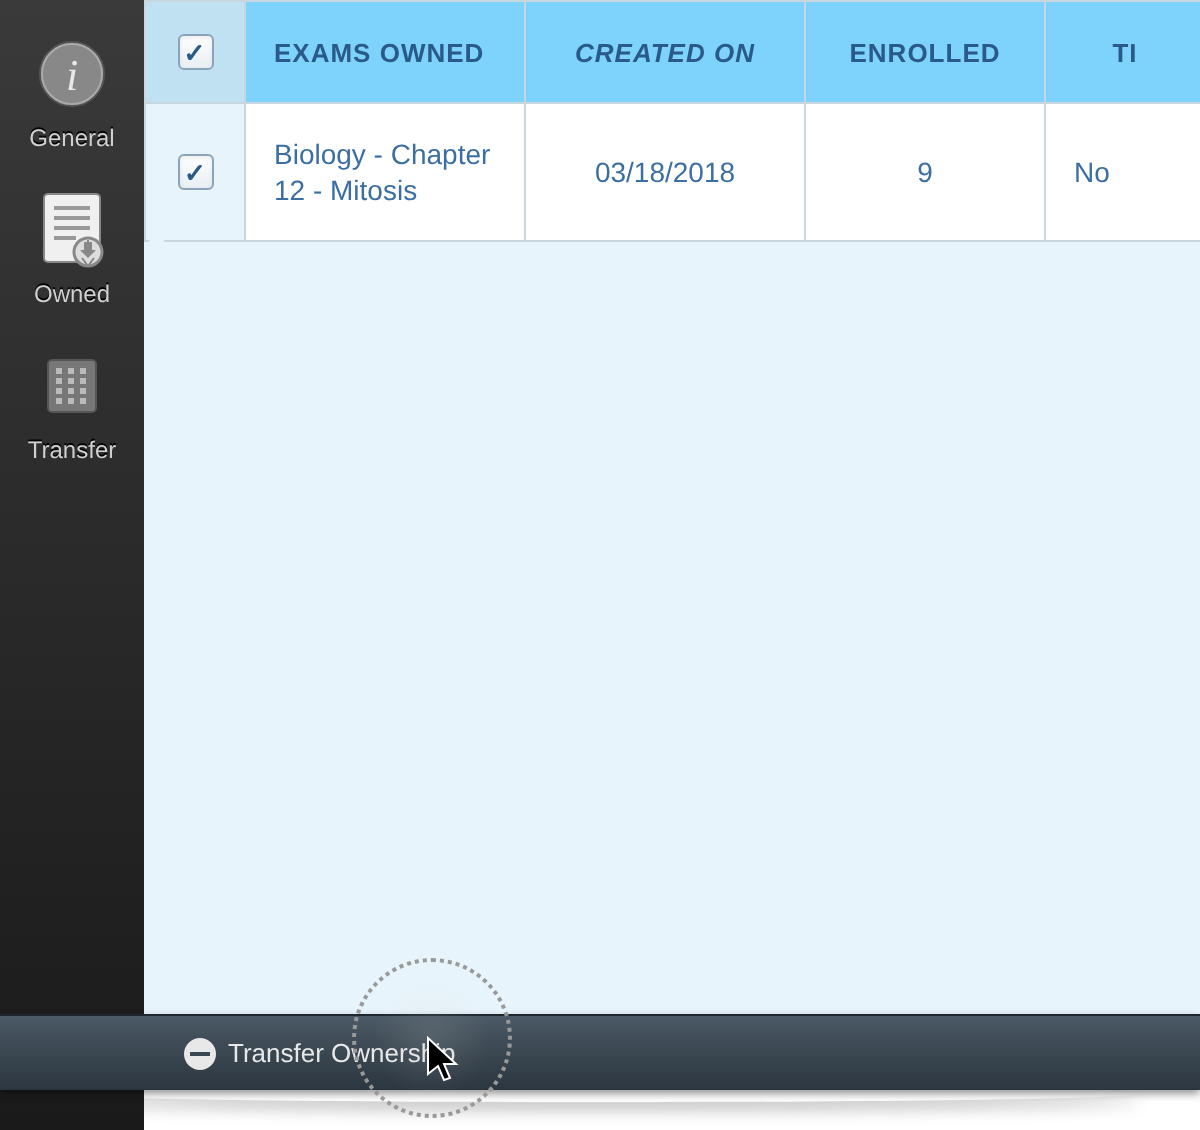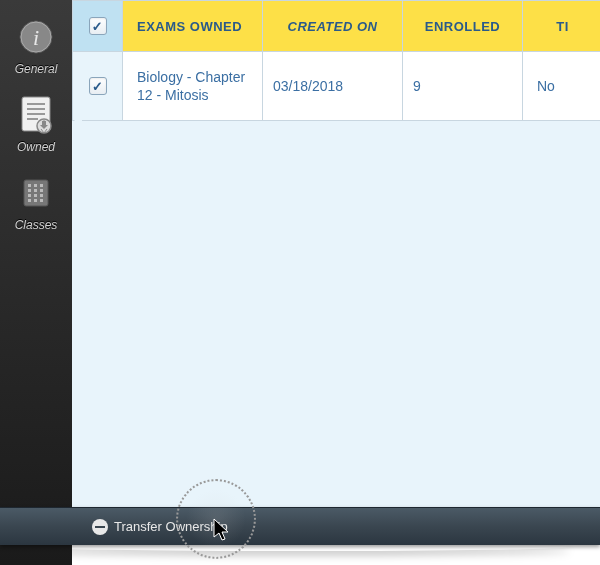--- a/index.html
+++ b/index.html
@@ -28,21 +28,20 @@
   }
   .side-item .icon-wrap {
     width: 42px; height: 42px;
     display: flex; align-items: center; justify-content: center;
   }
   .side-label {
     margin-top: 4px;
     font-size: 12px;
     color: #d0d0d0;
     text-shadow: 0 -1px 0 #000;
-    font-style: italic;
   }
   .side-item.active::after {
     content: "";
     position: absolute;
     right: -10px;
     top: 50%;
     margin-top: -10px;
     width: 0; height: 0;
     border-top: 10px solid transparent;
     border-bottom: 10px solid transparent;
@@ -56,21 +55,21 @@
     flex-direction: column;
     background: #e8f4fb;
     position: relative;
   }
   .table { width: 100%; border-collapse: collapse; table-layout: fixed; }
   .table th, .table td {
     border: 1px solid #c8d6e0;
     vertical-align: middle;
   }
   .table thead th {
-    background: #fde047;
+    background: #7dd3fc;
     color: #2a5a8a;
     font-size: 13px;
     font-weight: 700;
     letter-spacing: 0.5px;
     text-align: center;
     padding: 16px 10px;
     text-transform: uppercase;
   }
   .table thead th:first-child,
   .table tbody td:first-child {
@@ -81,21 +80,21 @@
   .table thead th:first-child { background: #bfe1f2; }
   .col-exams { width: 140px; text-align: left !important; padding-left: 14px !important; }
   .col-created { width: 140px; font-style: italic; }
   .col-enrolled { width: 120px; }
   .col-last { width: 80px; }
   .table tbody td {
     font-size: 14px;
     color: #3b6fa3;
     padding: 16px 10px;
     background: #ffffff;
-    text-align: left;
+    text-align: center;
   }
   .table tbody td.exam-name {
     text-align: left;
     padding-left: 14px;
     line-height: 1.3;
     margin-left: 38px;
   }
   .table tbody td.exam-name a { color: #3b6fa3; text-decoration: none; }
   .table tbody tr { height: 60px; }
   .table tbody td:last-child { text-align: left; padding-left: 14px; }
@@ -239,21 +238,21 @@
               <rect x="21" y="13" width="3" height="3"></rect>
             <rect x="9" y="18" width="3" height="3"></rect>
               <rect x="15" y="18" width="3" height="3"></rect>
               <rect x="21" y="18" width="3" height="3"></rect>
             <rect x="9" y="23" width="3" height="3"></rect>
               <rect x="15" y="23" width="3" height="3"></rect>
               <rect x="21" y="23" width="3" height="3"></rect>
           </g>
         </svg>
       </span>
-      <span class="side-label">Classes</span>
+      <span class="side-label">Transfer</span>
     </div>
   </div>
 
   <div class="main">
     <table class="table">
       <thead>
         <tr>
           <th>
             <span class="chk checked"></span>
           </th>

